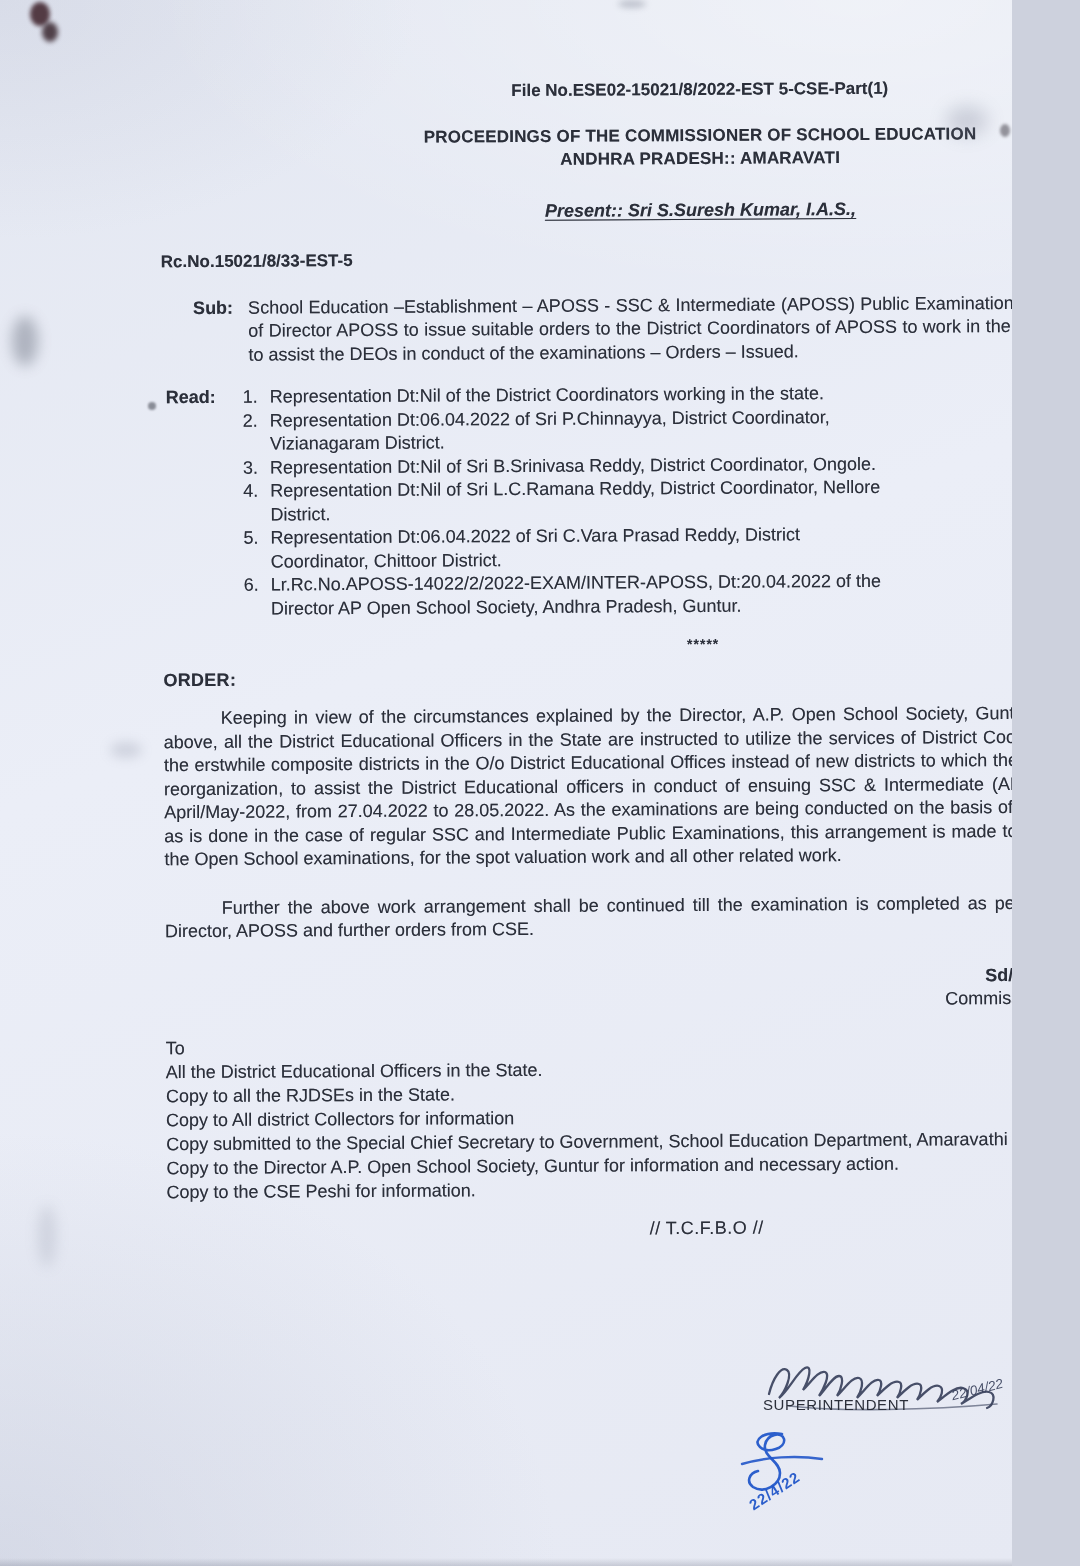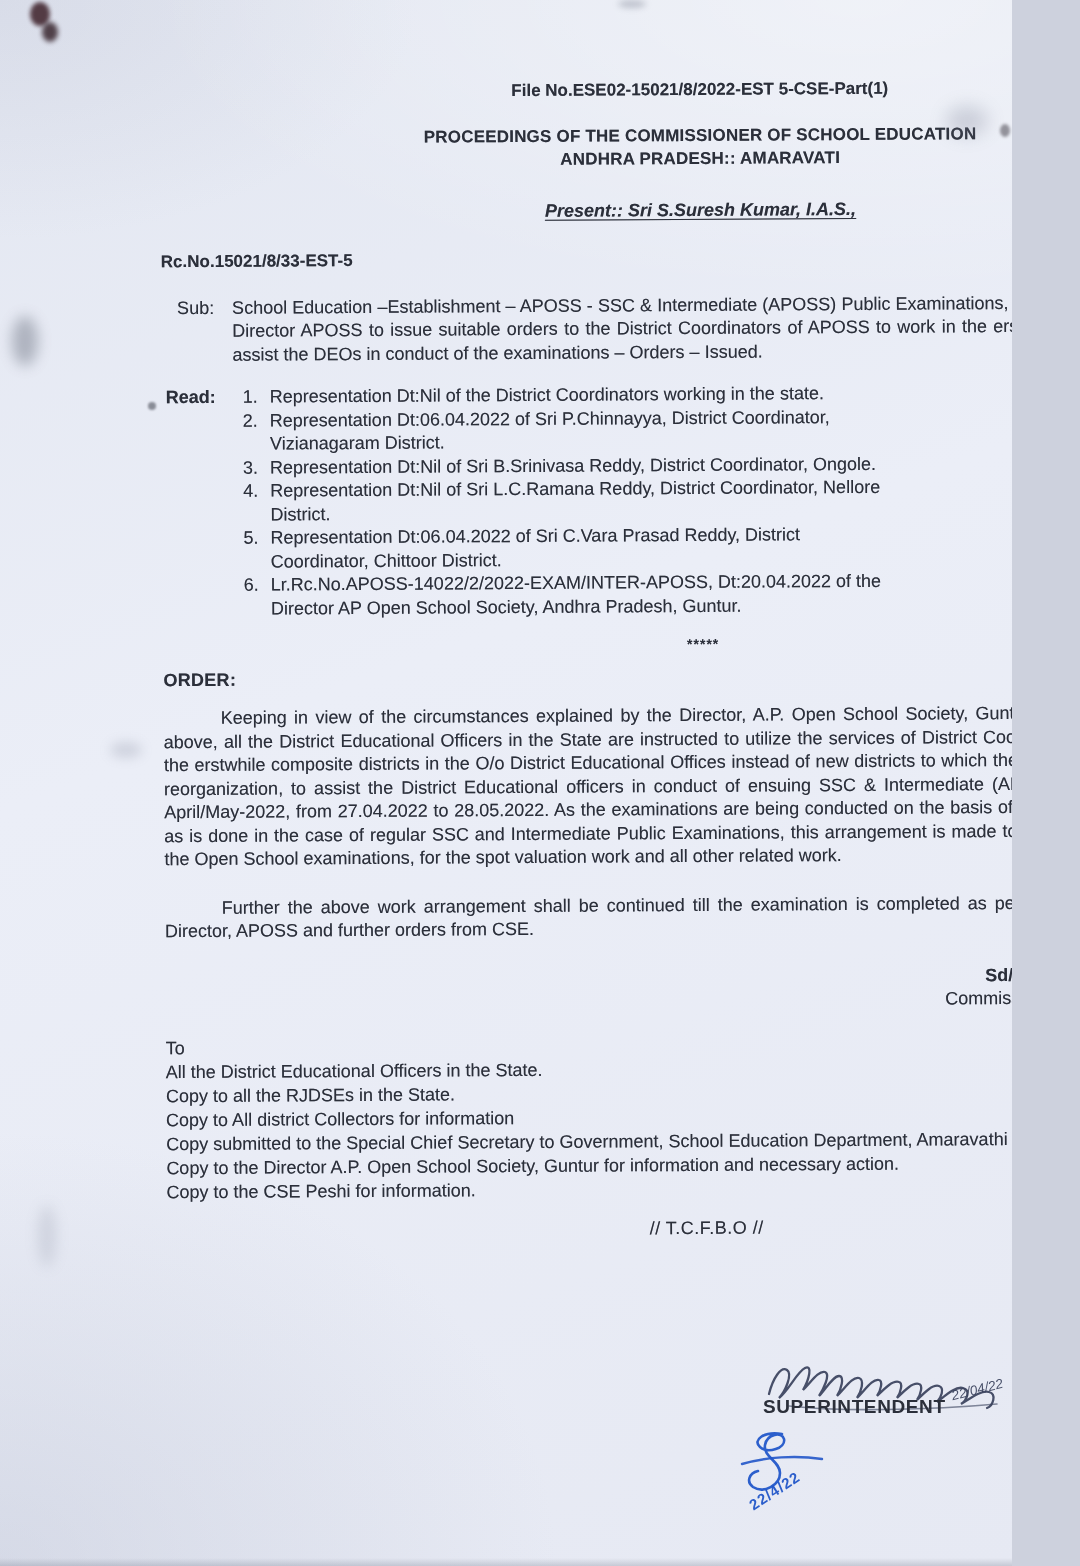--- a/index.html
+++ b/index.html
@@ -31,21 +31,21 @@
   .heading { font-weight:bold; font-size:17px; line-height:23px; margin-bottom:29px; letter-spacing:0.2px; }
   .present {
     font-weight:bold; font-style:italic; font-size:18px;
     margin-bottom:25px;
   }
   .present span { text-decoration:underline; text-underline-offset:3px; }
 
   .rc-row { display:flex; justify-content:space-between; font-weight:bold; font-size:17px; margin-bottom:23px; }
 
   .sub-row { display:flex; margin-bottom:19px; }
-  .sub-label { font-weight:normal; margin-left:16px; width:55px; flex:none; }
+  .sub-label { font-weight:bold; margin-left:32px; width:55px; flex:none; }
   .sub-text { flex:1; text-align:justify; }
 
   .read-row { display:flex; margin-bottom:15px; }
   .read-label { font-weight:bold; width:77px; flex:none; padding-left:4px; }
   .read-list { width:655px; }
   .read-item { display:flex; }
   .read-num { width:27px; flex:none; }
   .read-text { flex:1; }
 
   .stars { text-align:center; font-weight:bold; font-size:14px; letter-spacing:1px; margin-bottom:9px; }
@@ -57,21 +57,21 @@
   .sig-name { font-weight:bold; }
 
   .to-block { margin-bottom:14px; }
   .dist-line { line-height:24px; }
 
   .tcfbo { text-align:center; margin-top:16px; letter-spacing:0.5px; }
 
   .sign-area { position:absolute; left:735px; top:1360px; width:320px; height:75px; }
   .superintendent {
     position:absolute; left:28px; top:36px;
-    font-weight:bold; font-size:19px; letter-spacing:0.6px;
+    font-weight:normal; font-size:15px; letter-spacing:0.6px;
     color:var(--ink,#2b2f3a);
   }
   .ink-scrawl { position:absolute; left:26px; top:-6px; }
   .ink-date {
     position:absolute; left:216px; top:22px;
     transform:rotate(-14deg);
     font-style:italic; font-size:13.5px; color:#39415c; opacity:0.9;
     white-space:nowrap;
   }
   .blue-sign { position:absolute; left:736px; top:1426px; width:140px; height:110px; }

